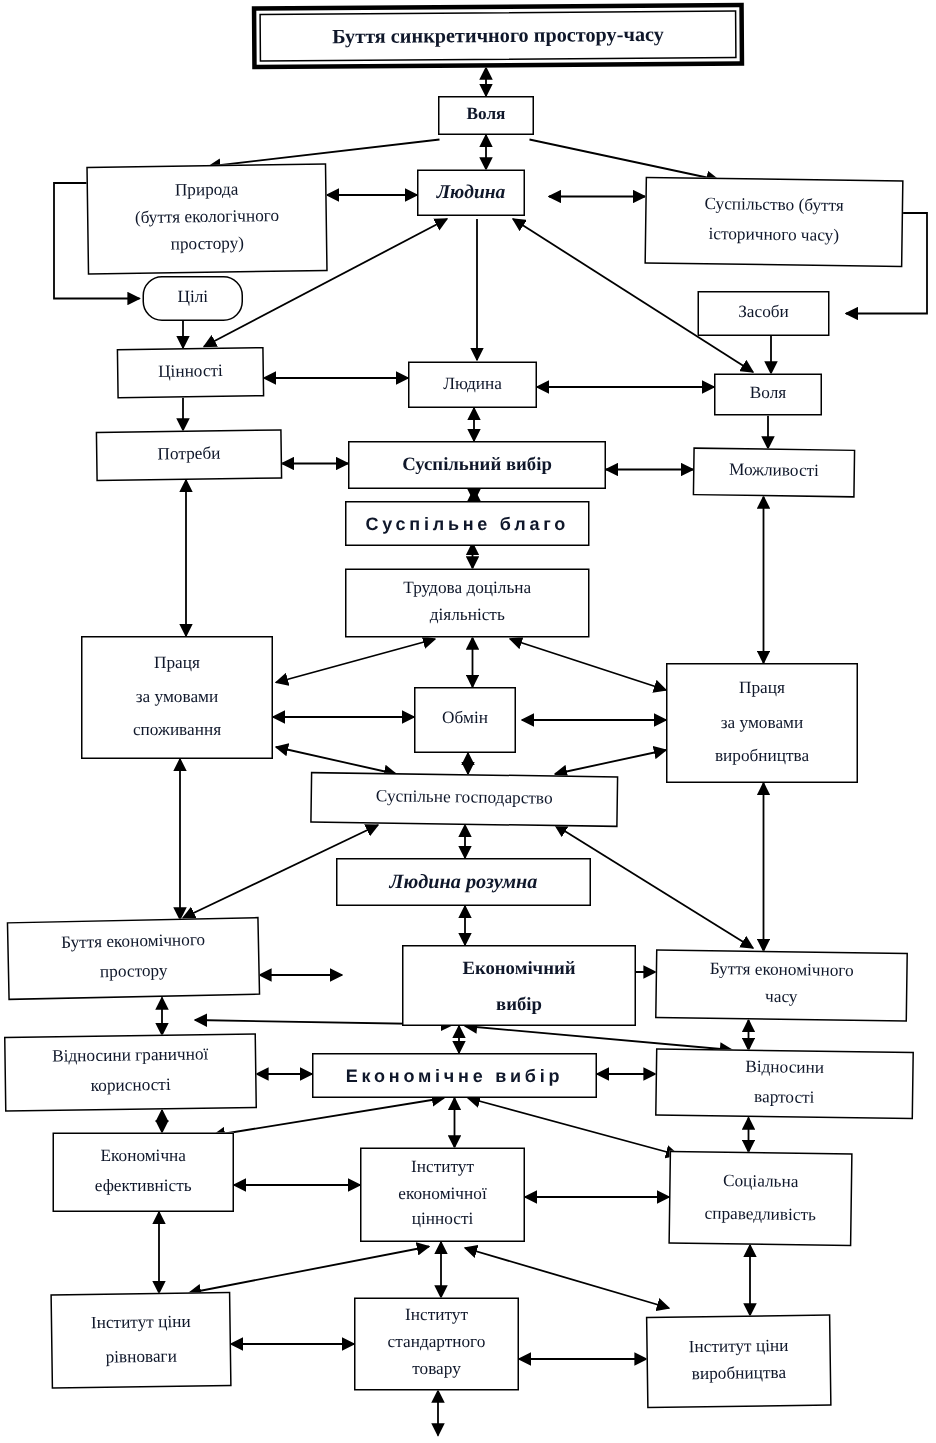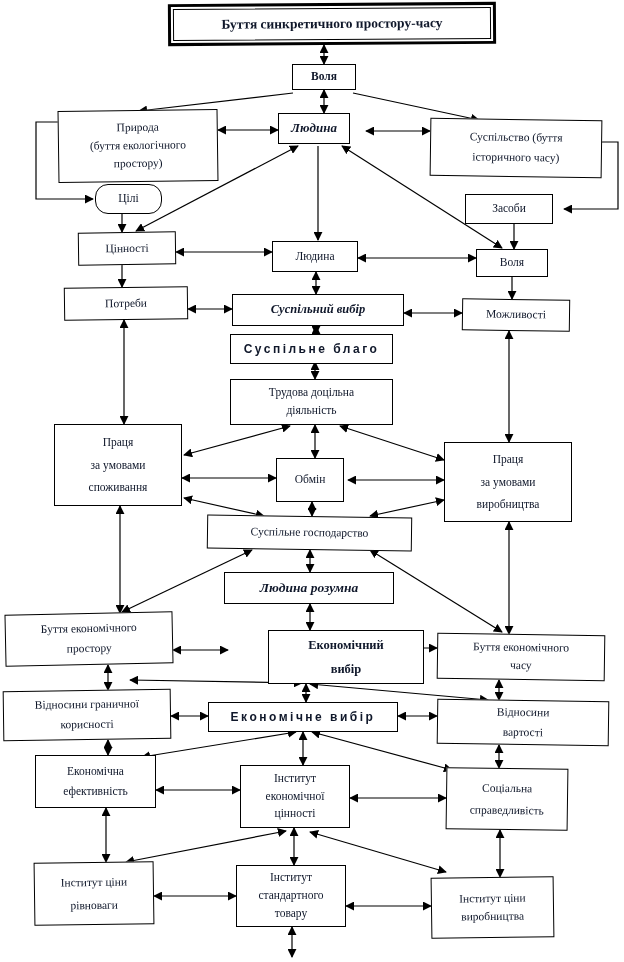--- a/index.html
+++ b/index.html
@@ -145,21 +145,21 @@
   <div class="node" style="left:465px;top:194px;width:88px;height:30px;">Засоби</div>
 
   <div class="node r-m1" style="left:78px;top:232px;width:98px;height:33px;">Цінності</div>
 
   <div class="node" style="left:272px;top:241px;width:86px;height:31px;">Людина</div>
 
   <div class="node" style="left:476px;top:249px;width:72px;height:28px;">Воля</div>
 
   <div class="node r-m1" style="left:64px;top:287px;width:124px;height:33px;">Потреби</div>
 
-  <div class="node serifbold" style="left:232px;top:294px;width:172px;height:32px;font-style:italic;">Суспільний вибір</div>
+  <div class="node serifbold" style="left:232px;top:294px;width:172px;height:32px;">Суспільний вибір</div>
 
   <div class="node r-p1" style="left:462px;top:299px;width:108px;height:32px;">Можливості</div>
 
   <div class="node lh-mid" style="left:230px;top:379px;width:163px;height:46px;">Трудова доцільна
 діяльність</div>
 
   <div class="node spaced" style="left:230px;top:334px;width:163px;height:30px;">Суспільне благо</div>
 
   <div class="node lh-tall" style="left:54px;top:424px;width:128px;height:82px;">Праця
 за умовами

